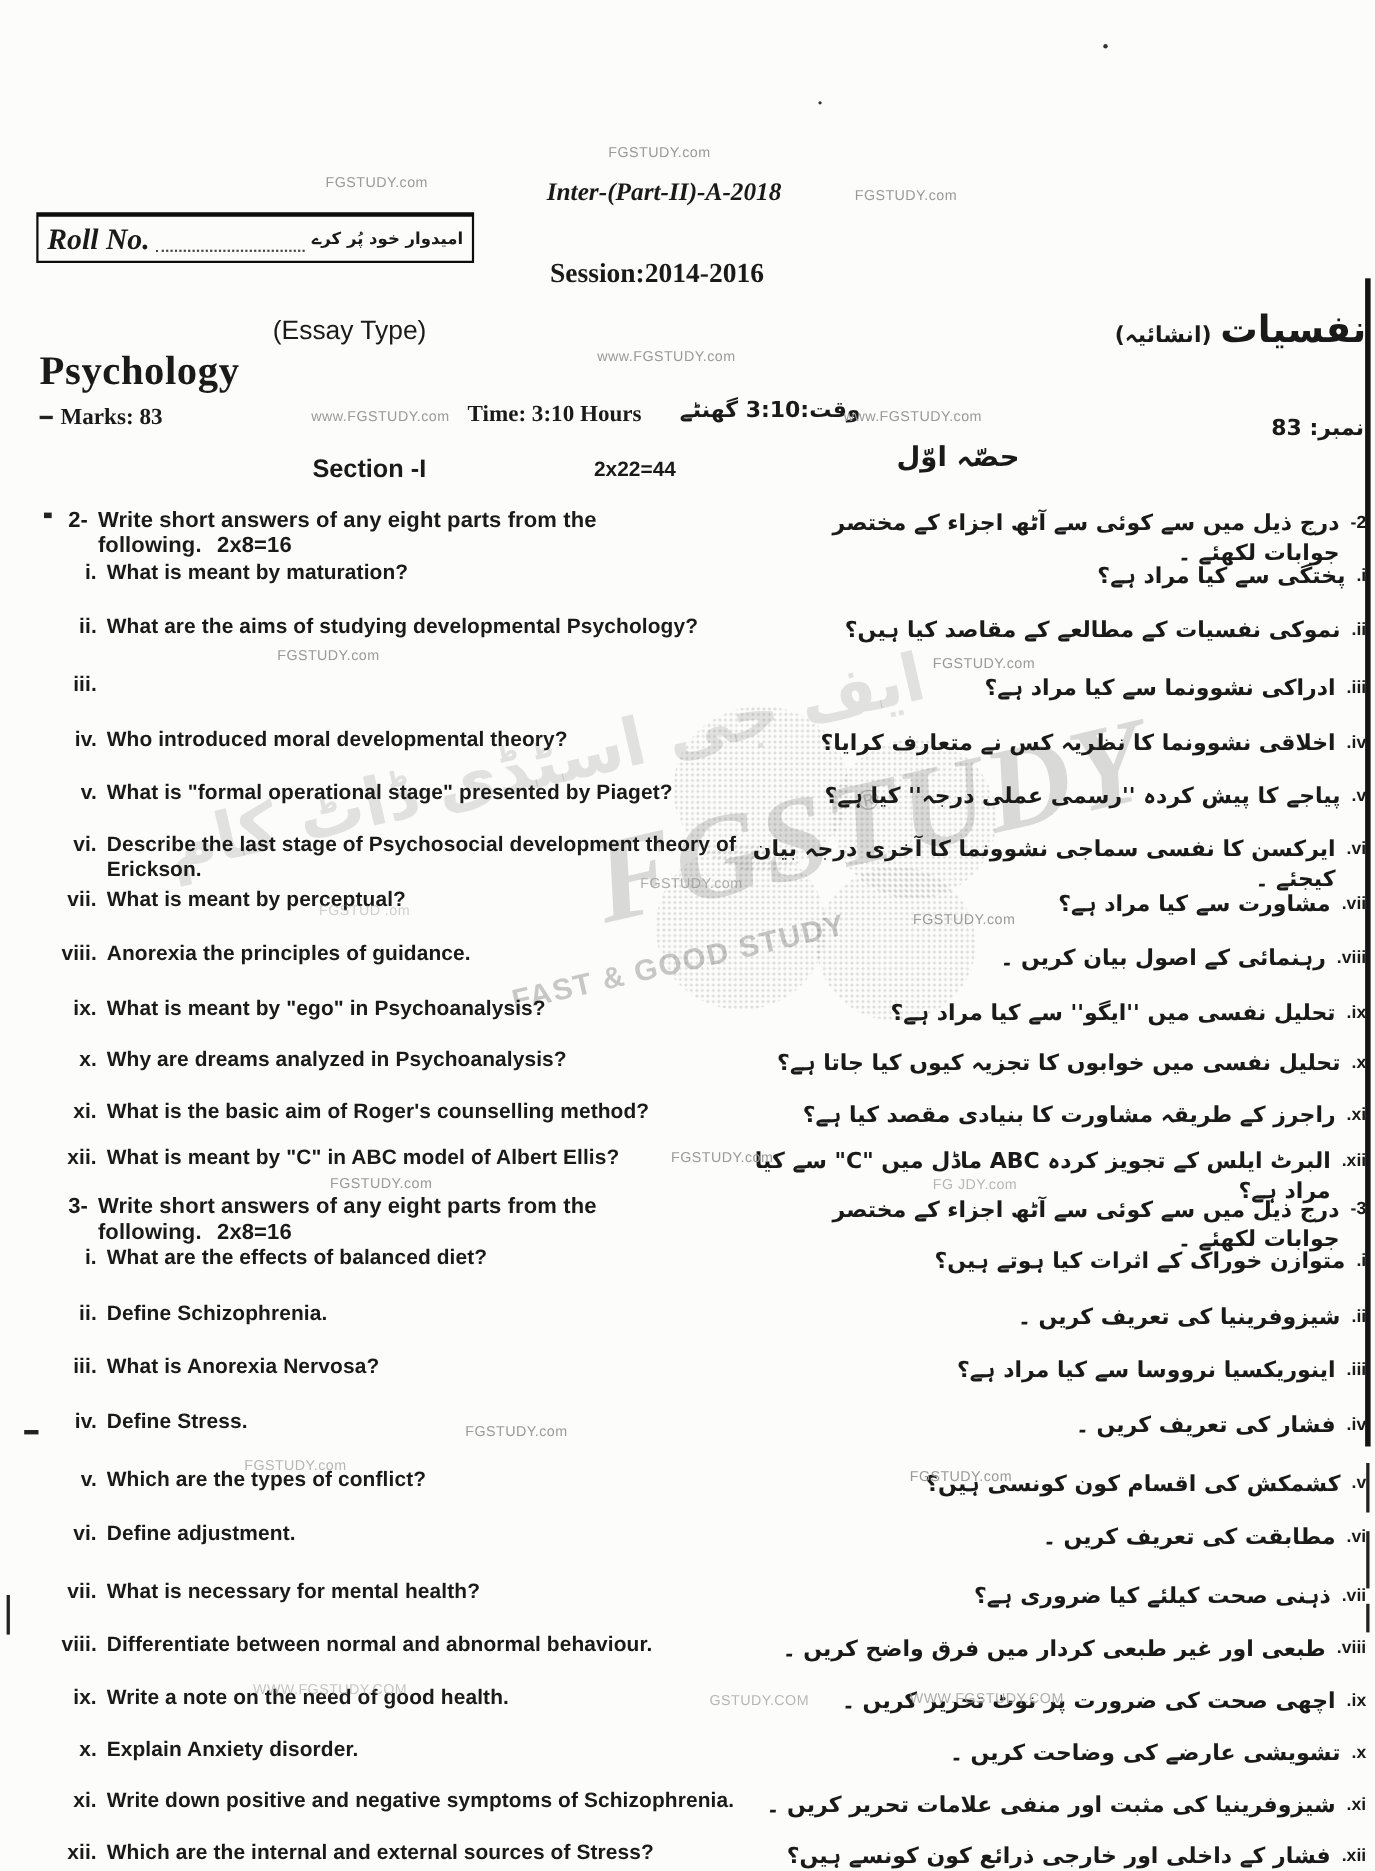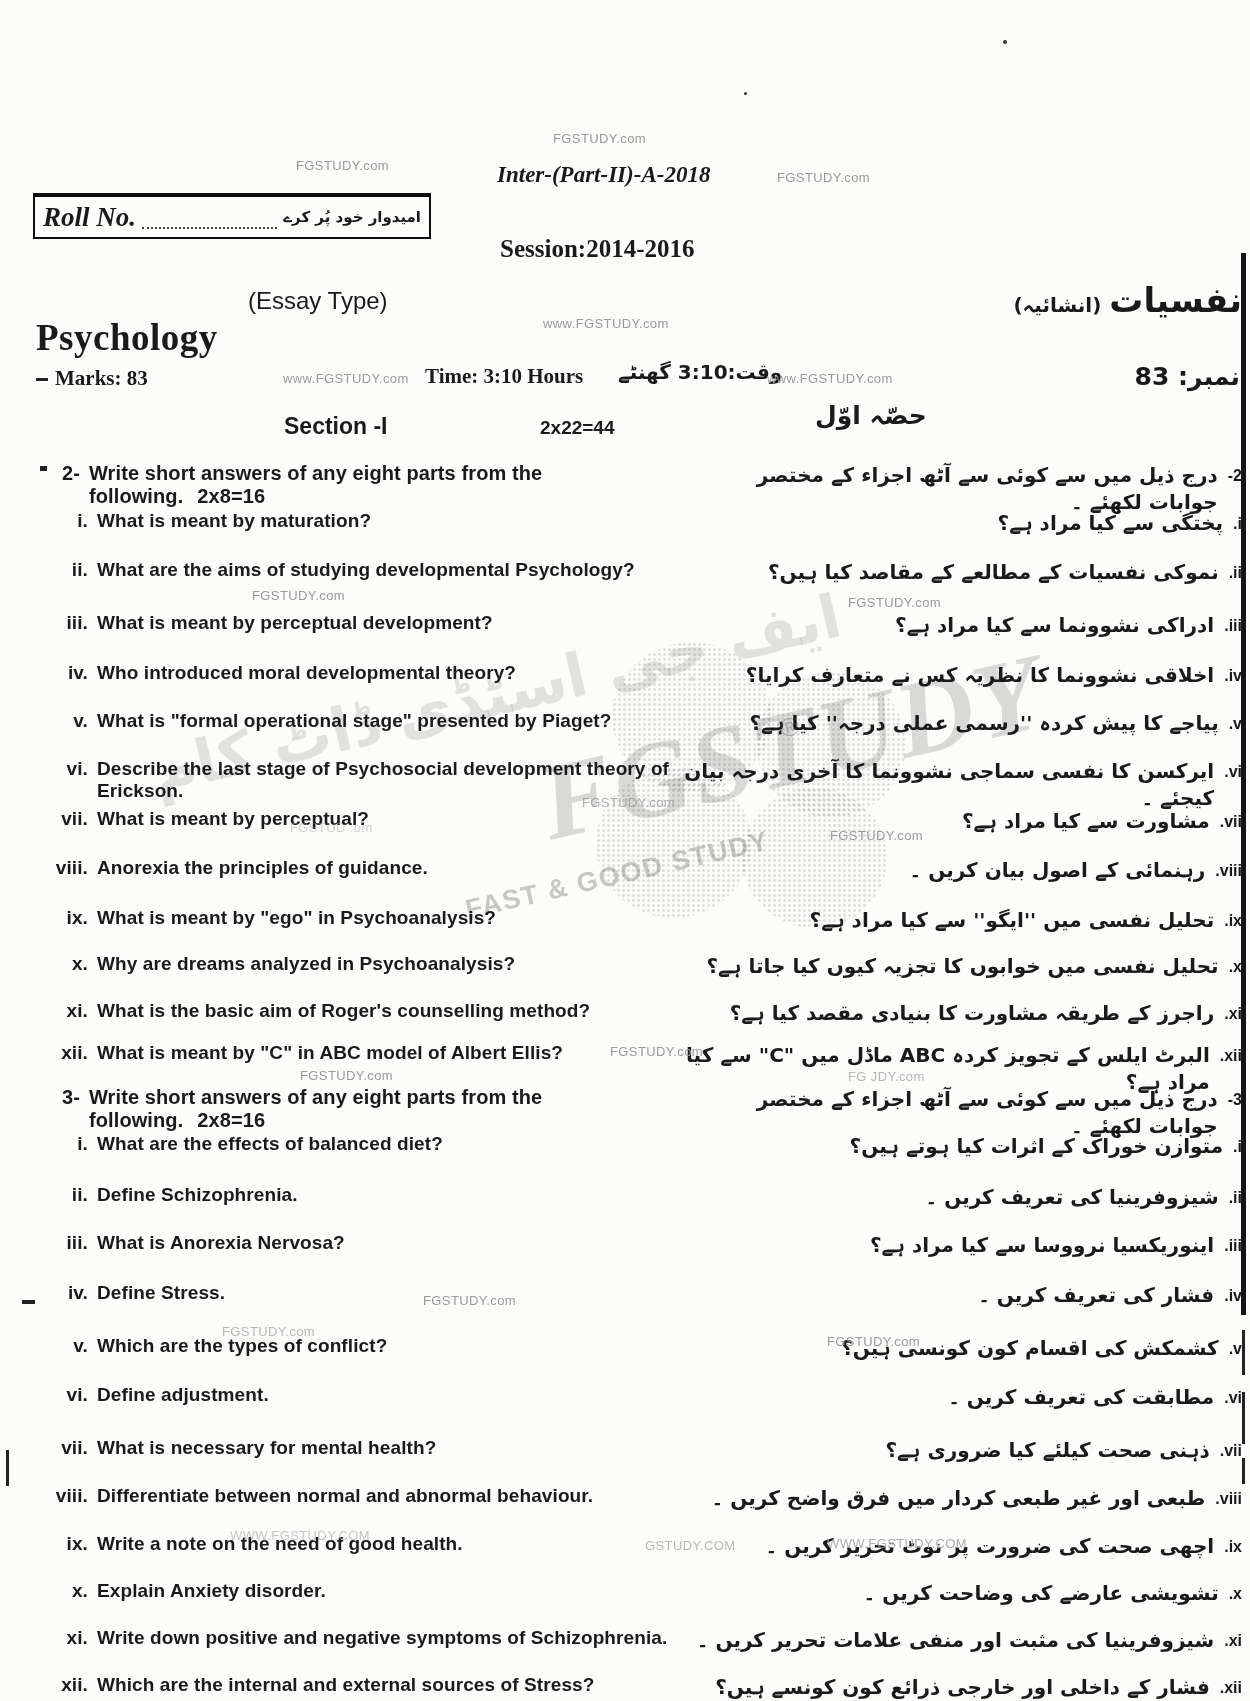--- a/index.html
+++ b/index.html
@@ -20,21 +20,21 @@
   #roll-urdu{font-size:15px;font-weight:700;}
   #session{left:500px;top:235px;font-weight:700;font-size:25px;}
   #subject-en{left:36px;top:274px;font-weight:700;font-size:37px;letter-spacing:.5px;margin-top:42px;}
   #subject-type{left:248px;top:287px;font-size:24px;}
   #subject-ur{right:8px;top:280px;display:flex;direction:rtl;align-items:baseline;gap:8px;}
   #subject-ur .big{font-size:34px;font-weight:700;}
   #subject-ur .small{font-size:20px;font-weight:700;}
   #marks-en{left:55px;top:366px;font-weight:700;font-size:21px;}
   #time-en{left:425px;top:364px;font-weight:700;font-size:21px;}
   #time-ur{left:618px;top:360px;font-size:20px;font-weight:700;}
-  #marks-ur{right:10px;top:362px;font-size:25px;font-weight:700;}
+  #marks-ur{right:10px;top:376px;font-size:20px;font-weight:700;}
   #section-en{left:284px;top:413px;font-weight:700;font-size:23px;}
   #section-total{left:540px;top:417px;font-weight:700;font-size:19px;}
   #section-ur{left:815px;top:401px;font-size:25px;font-weight:700;}
   
   .qrow{position:absolute;left:48px;right:8px;display:flex;
         justify-content:space-between;align-items:flex-start;}
   .en-part{display:flex;gap:9px;font-size:19px;font-weight:600;letter-spacing:.1px;}
   .en-part .num{min-width:40px;text-align:right;}
   .qhead .en-part{font-weight:700;font-size:20px;}
   .qhead .en-part .num{min-width:32px;}
@@ -139,21 +139,20 @@
         <span>What are the aims of studying developmental Psychology?</span>
       </div>
       <div class="ur-part">
         <span class="num">ii.</span>
         <span>نموکی نفسیات کے مطالعے کے مقاصد کیا ہیں؟</span>
       </div>
     </div>
     <div class="qrow" style="top: 612px;">
       <div class="en-part">
         <span class="num">iii.</span>
-        <span>What is meant by perceptual development?</span>
       </div>
       <div class="ur-part">
         <span class="num">iii.</span>
         <span>ادراکی نشوونما سے کیا مراد ہے؟</span>
       </div>
     </div>
     <div class="qrow" style="top: 662px;">
       <div class="en-part">
         <span class="num">iv.</span>
         <span>Who introduced moral developmental theory?</span>

